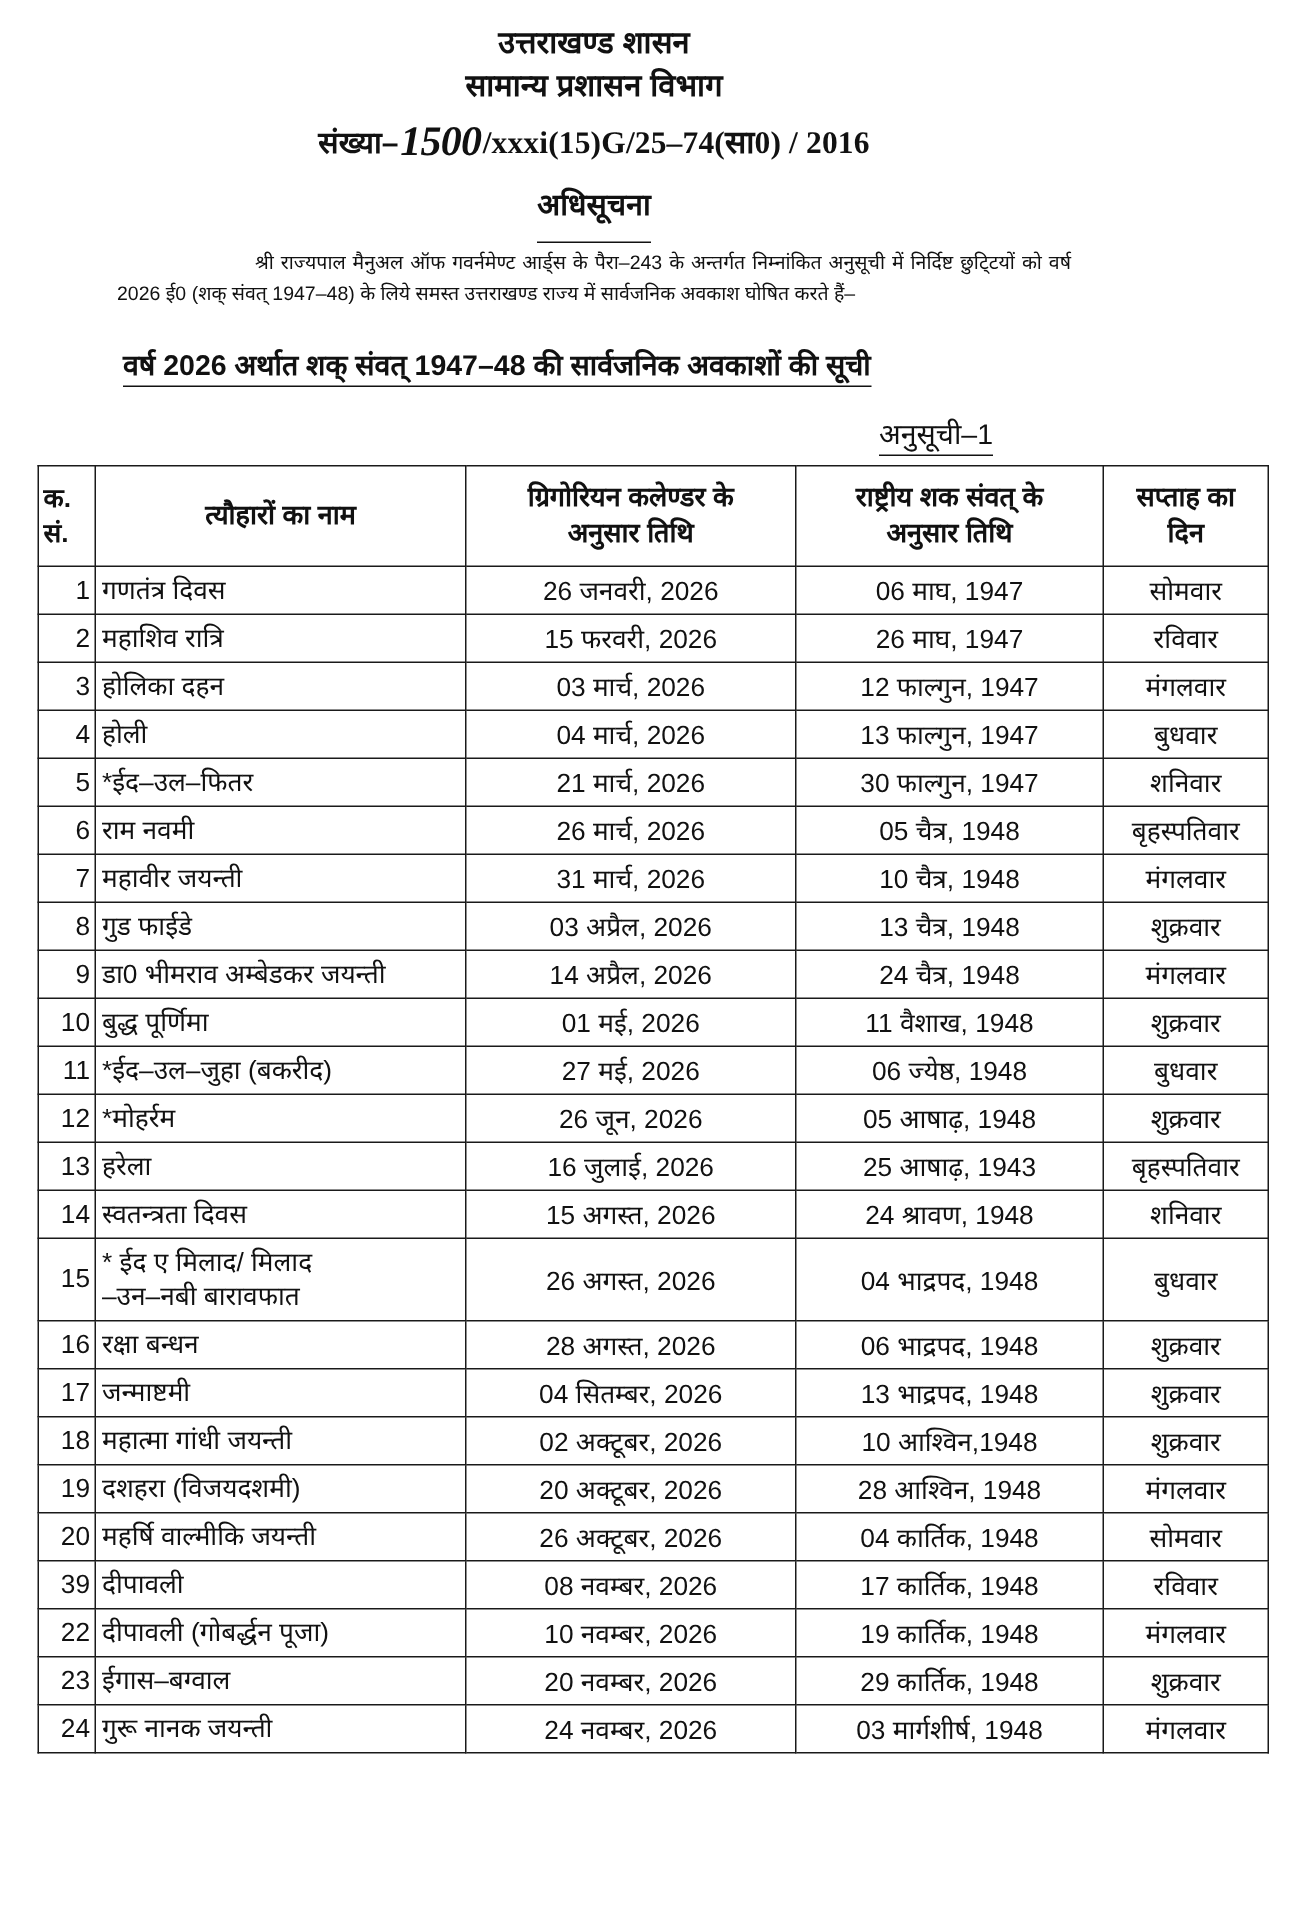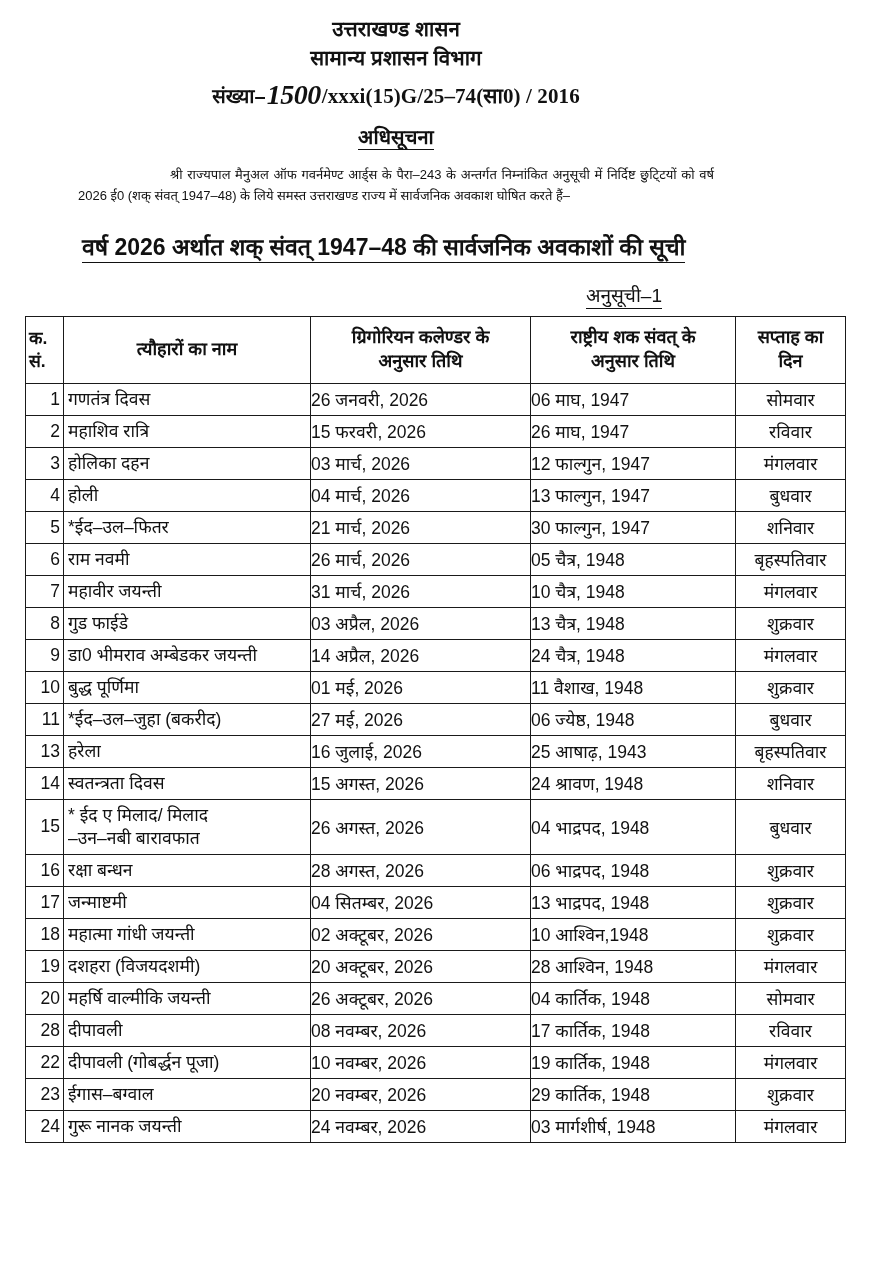--- a/index.html
+++ b/index.html
@@ -75,41 +75,41 @@
     letter-spacing: -0.5px;
     padding: 0 3px;
   }
   .notif-title {
     font-size: 20px;
     font-weight: 600;
     margin-top: 10px;
   }
   .notif-title span {
     border-bottom: 1.6px solid #111;
-    padding-bottom: 1px;
+    padding-bottom: 13px;
   }
 
   
   .body-para {
     margin: 14px 78px 0 78px;
     font-size: 13px;
     line-height: 1.62;
     text-align: justify;
     text-justify: inter-word;
     font-weight: 500;
   }
   .body-para .indent {
     display: inline-block;
     width: 92px;
   }
 
   
   .list-title {
     margin: 24px 0 0 82px;
-    font-size: 23px;
+    font-size: 19px;
     font-weight: 600;
   }
   .list-title span {
     border-bottom: 1.5px solid #111;
     padding-bottom: 2px;
   }
   .annex {
     margin: 20px 130px 8px 0;
     text-align: right;
     font-size: 19px;
@@ -164,20 +164,21 @@
     padding-right: 3px;
     font-size: 17.5px;
     font-weight: 600;
   }
   td.c-name {
     text-align: left;
     padding-left: 4px;
     line-height: 1.30;
   }
   td.c-greg, td.c-saka {
+    text-align: center;
   }
   td.c-day {
     text-align: center;
   }
   tr.tall td { height: 54px; }
   td.c-name .l2 { display: block; }
 </style>
 </head>
 <body>
 
@@ -299,20 +300,27 @@
           <td class="c-day">शुक्रवार</td>
         </tr>
         <tr>
           <td class="c-sno">11</td>
           <td class="c-name"><span>*ईद–उल–जुहा (बकरीद)</span></td>
           <td class="c-greg">27 मई, 2026</td>
           <td class="c-saka">06 ज्येष्ठ, 1948</td>
           <td class="c-day">बुधवार</td>
         </tr>
         <tr>
+          <td class="c-sno">12</td>
+          <td class="c-name"><span>*मोहर्रम</span></td>
+          <td class="c-greg">26 जून, 2026</td>
+          <td class="c-saka">05 आषाढ़, 1948</td>
+          <td class="c-day">शुक्रवार</td>
+        </tr>
+        <tr>
           <td class="c-sno">13</td>
           <td class="c-name"><span>हरेला</span></td>
           <td class="c-greg">16 जुलाई, 2026</td>
           <td class="c-saka">25 आषाढ़, 1943</td>
           <td class="c-day">बृहस्पतिवार</td>
         </tr>
         <tr>
           <td class="c-sno">14</td>
           <td class="c-name"><span>स्वतन्त्रता दिवस</span></td>
           <td class="c-greg">15 अगस्त, 2026</td>
@@ -355,21 +363,21 @@
           <td class="c-day">मंगलवार</td>
         </tr>
         <tr>
           <td class="c-sno">20</td>
           <td class="c-name"><span>महर्षि वाल्मीकि जयन्ती</span></td>
           <td class="c-greg">26 अक्टूबर, 2026</td>
           <td class="c-saka">04 कार्तिक, 1948</td>
           <td class="c-day">सोमवार</td>
         </tr>
         <tr>
-          <td class="c-sno">28</td>
+          <td class="c-sno">39</td>
           <td class="c-name"><span>दीपावली</span></td>
           <td class="c-greg">08 नवम्बर, 2026</td>
           <td class="c-saka">17 कार्तिक, 1948</td>
           <td class="c-day">रविवार</td>
         </tr>
         <tr>
           <td class="c-sno">22</td>
           <td class="c-name"><span>दीपावली (गोबर्द्धन पूजा)</span></td>
           <td class="c-greg">10 नवम्बर, 2026</td>
           <td class="c-saka">19 कार्तिक, 1948</td>

